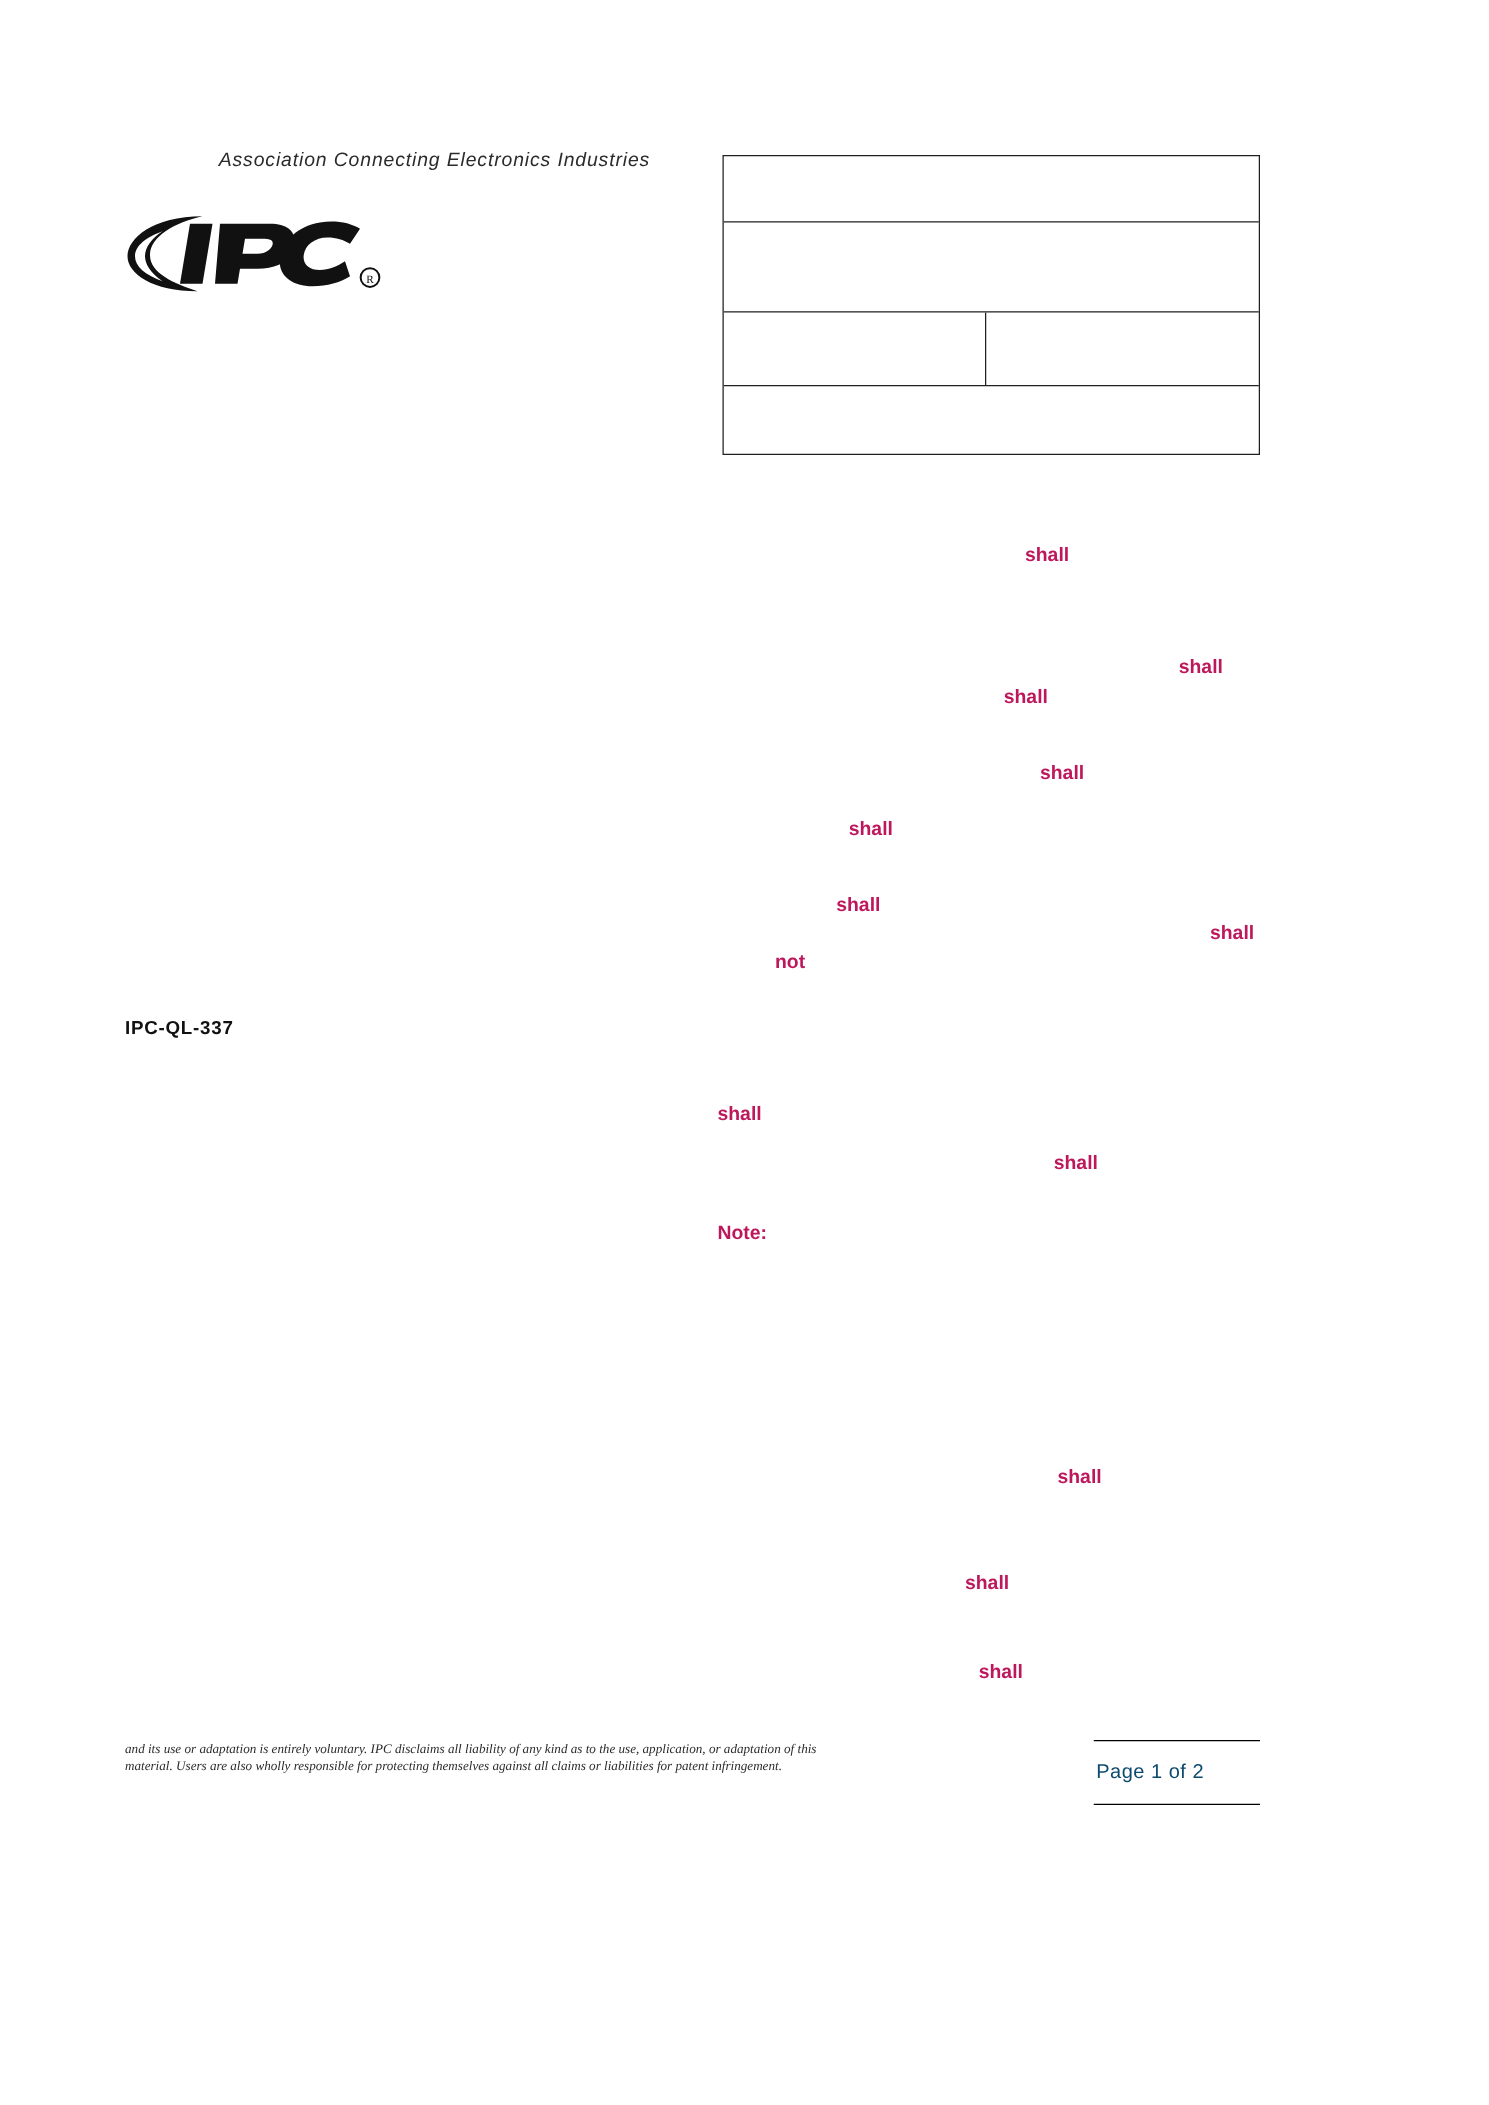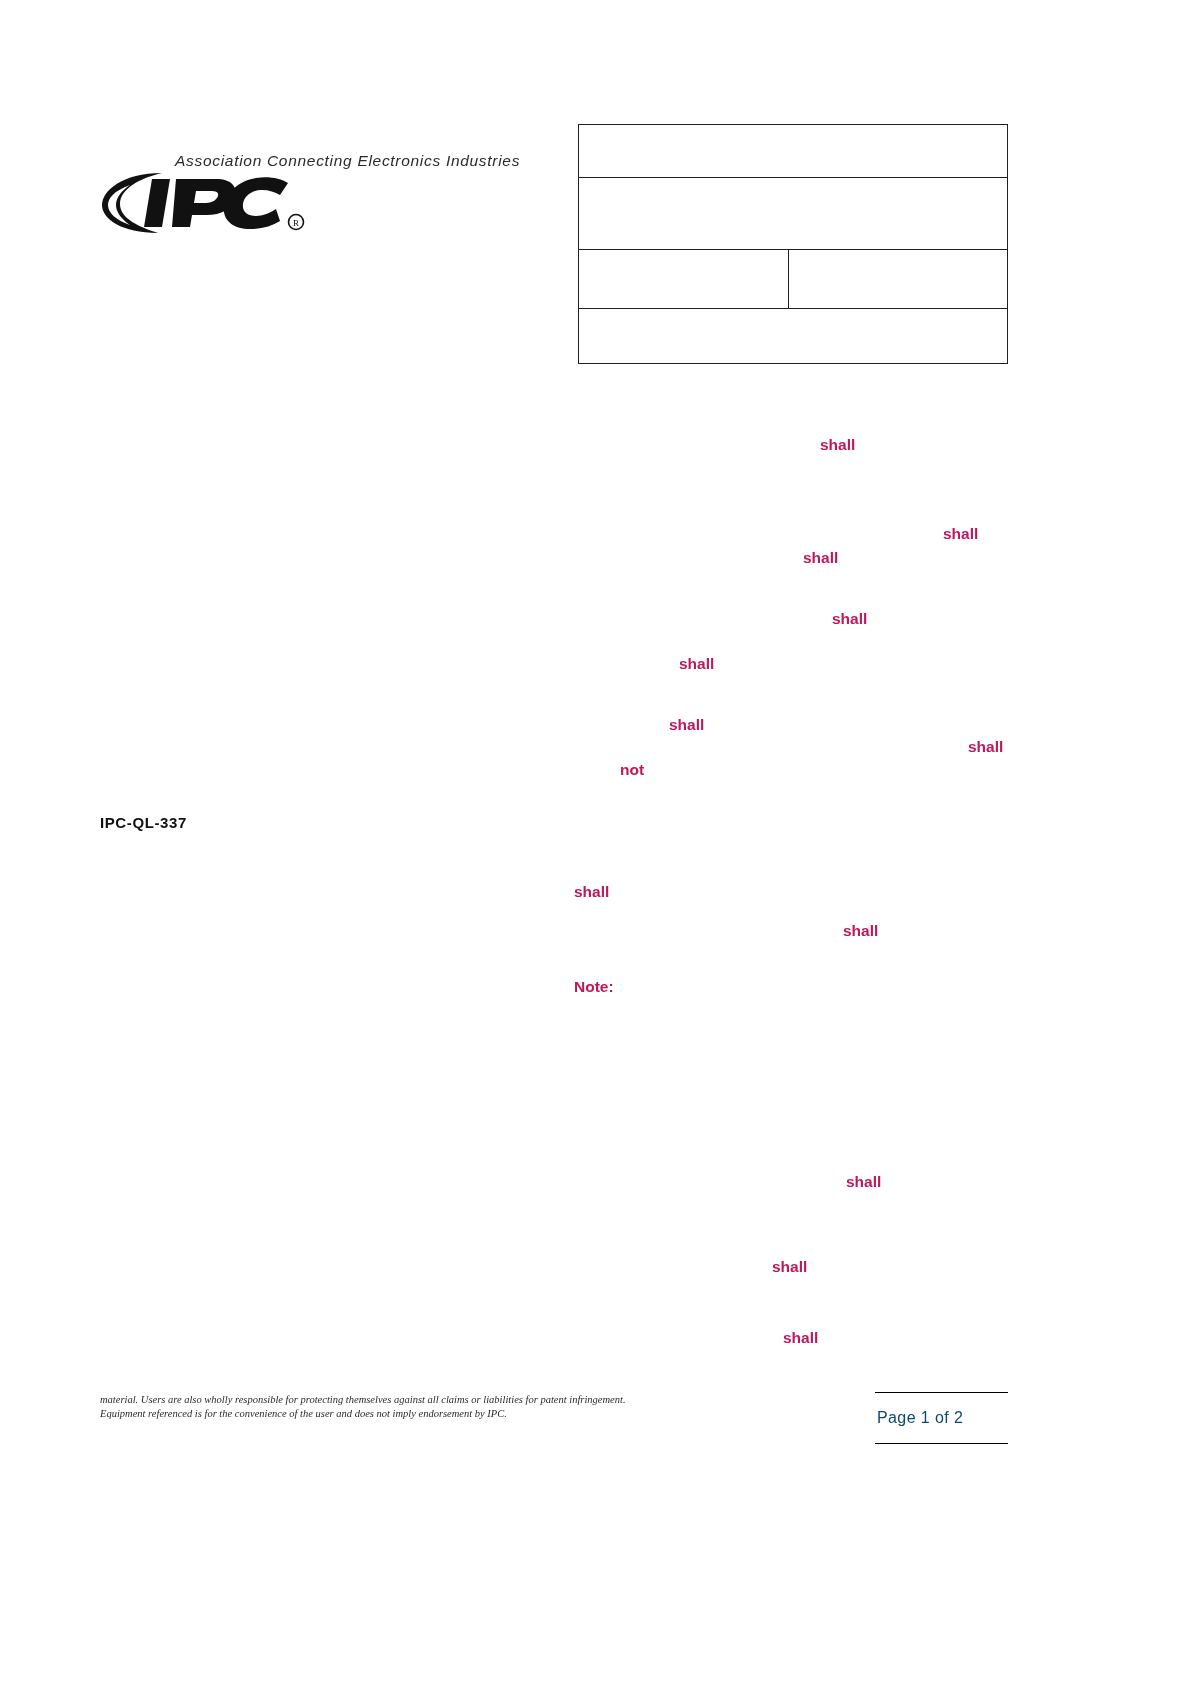--- a/index.html
+++ b/index.html
@@ -23,21 +23,20 @@
   .assoc-line {
     position: absolute;
     left: 175px;
     top: 120px;
     font-family: "Liberation Sans", sans-serif;
     font-style: italic;
     font-size: 15.5px;
     letter-spacing: 0.7px;
     color: #2b2b2b;
     white-space: nowrap;
-    margin-top: 32px;
   }
 
   .logo {
     position: absolute;
     left: 100px;
     top: 165px;
     width: 215px;
     height: 70px;
   }
   .logo svg { display: block; }
@@ -195,17 +194,17 @@
   <div class="w" style="left:772px; top:1258px;">shall</div>
   <div class="w" style="left:783px; top:1329px;">shall</div>
 
   <div class="doc-id">IPC-QL-337</div>
 
   <div class="footer-rule-top"></div>
   <div class="footer-rule-bottom"></div>
   <div class="page-number">Page  1 of 2</div>
 
   <div class="disclaimer">
+    <p>and its use or adaptation is entirely voluntary. IPC disclaims all liability of any kind as to the use, application, or adaptation of this</p>
     <p>material. Users are also wholly responsible for protecting themselves against all claims or liabilities for patent infringement.</p>
-    <p>Equipment referenced is for the convenience of the user and does not imply endorsement by IPC.</p>
   </div>
 
 </div>
 
 </body></html>

